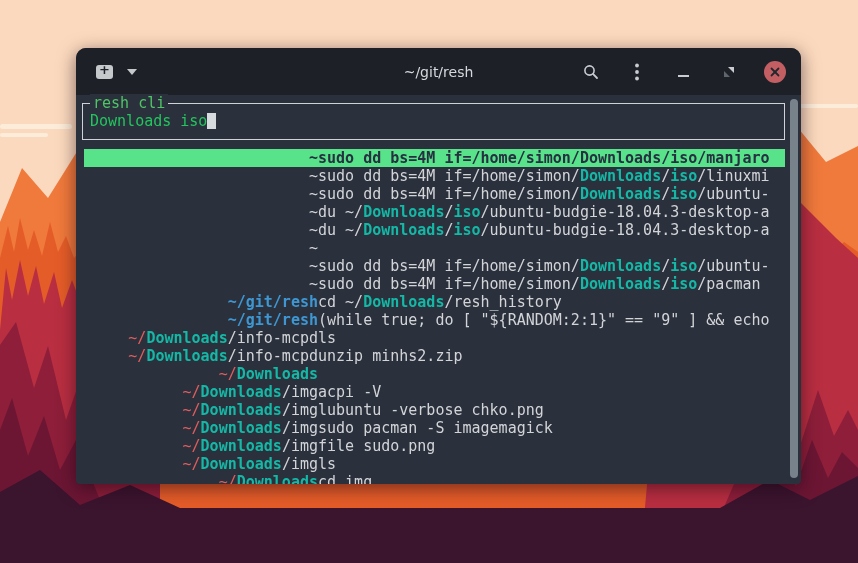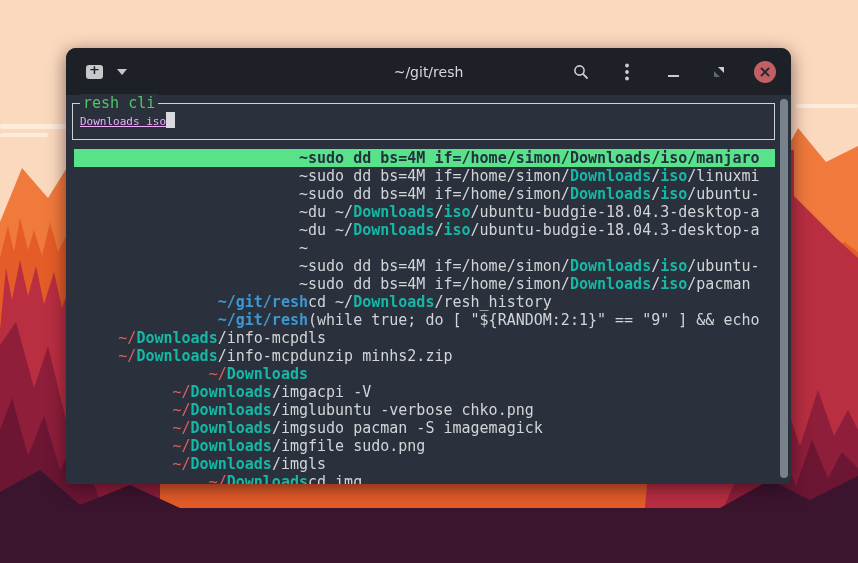--- a/index.html
+++ b/index.html
@@ -1,21 +1,21 @@
 <!DOCTYPE html>
 <html><head>
 <meta charset="utf-8">
 <style>
   html,body{margin:0;padding:0;width:858px;height:563px;overflow:hidden;background:#fbd9be;
     font-family:"DejaVu Sans",sans-serif;}
   .stage{position:relative;width:858px;height:563px;}
   svg.wallpaper{position:absolute;inset:0;display:block;}
 
   
-  .term{position:absolute;left:66px;top:48px;width:725px;height:436px;
+  .term{position:absolute;left:76px;top:48px;width:725px;height:436px;
     background:#2b313c;border-radius:10px 10px 4px 4px;overflow:hidden;
     box-shadow:0 4px 18px rgba(25,6,18,.55);}
   .titlebar{height:47px;background:#1d2127;display:flex;align-items:center;position:relative;}
   .tb-left{display:flex;align-items:center;margin-left:20px;gap:14px;}
   .newtab{width:17px;height:14px;background:#c6c9cc;border-radius:3px;position:relative;cursor:default;}
   .newtab:after{content:"+";position:absolute;left:0;right:0;top:-3px;text-align:center;
     color:#1d2127;font-size:13px;font-weight:bold;}
   .caret{width:0;height:0;border-left:5px solid transparent;border-right:5px solid transparent;
     border-top:6px solid #c6c9cc;}
   .tb-title{position:absolute;left:0;right:0;text-align:center;color:#d5d8dc;font-size:14px;pointer-events:none;}
@@ -24,21 +24,21 @@
   .min-bar{width:11px;height:2px;background:#c9ccd0;margin-top:8px;}
   .close-btn{width:22px;height:22px;border-radius:50%;background:#c35f63;display:flex;
     align-items:center;justify-content:center;}
 
   
   .mono{font-family:"DejaVu Sans Mono",monospace;}
   .resh-box{position:relative;margin:8px 16px 0 6px;height:35px;
     border:1px solid #cfd3d8;}
   .resh-label{position:absolute;top:-10px;left:7px;background:#2b313c;padding:0 3px;
     color:#4fc566;font-size:15px;line-height:18px;}
-  .resh-input{padding:8px 0 0 7px;font-size:11px;color:#f0abfc;white-space:pre;text-decoration:underline;}
+  .resh-input{padding:8px 0 0 7px;font-size:15px;color:#22c55e;white-space:pre;}
   .cursor{display:inline-block;width:9px;height:16px;background:#d8dbde;vertical-align:-3px;}
 
   
   .list{margin-top:9px;font-size:15px;}
   .row{display:flex;height:18px;line-height:18px;margin:0 16px 0 8px;white-space:pre;}
   .row.selected{background:#58e38b;}
   .dir{width:234px;flex:none;text-align:right;overflow:hidden;}
   .cmd{flex:1;overflow:hidden;}
   .p-fg{color:#d2d4d8}
   .p-red{color:#e25d5d}

